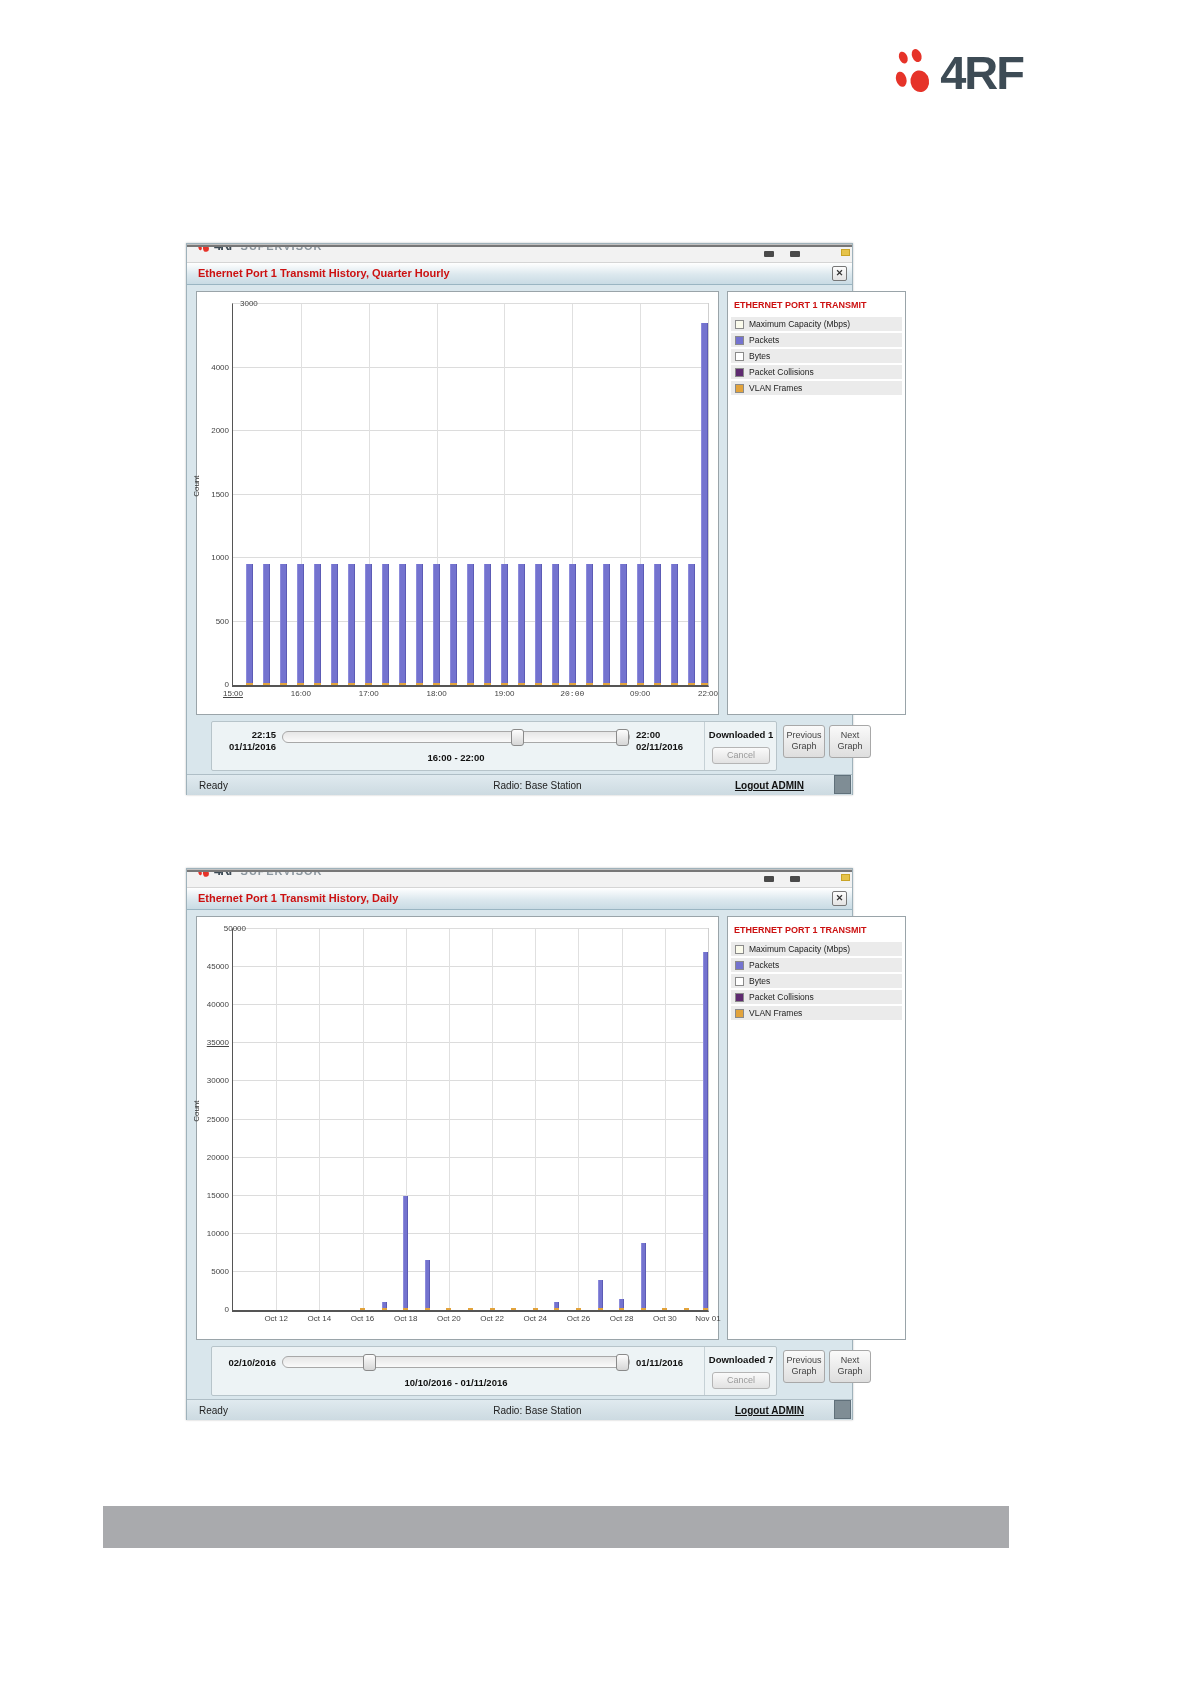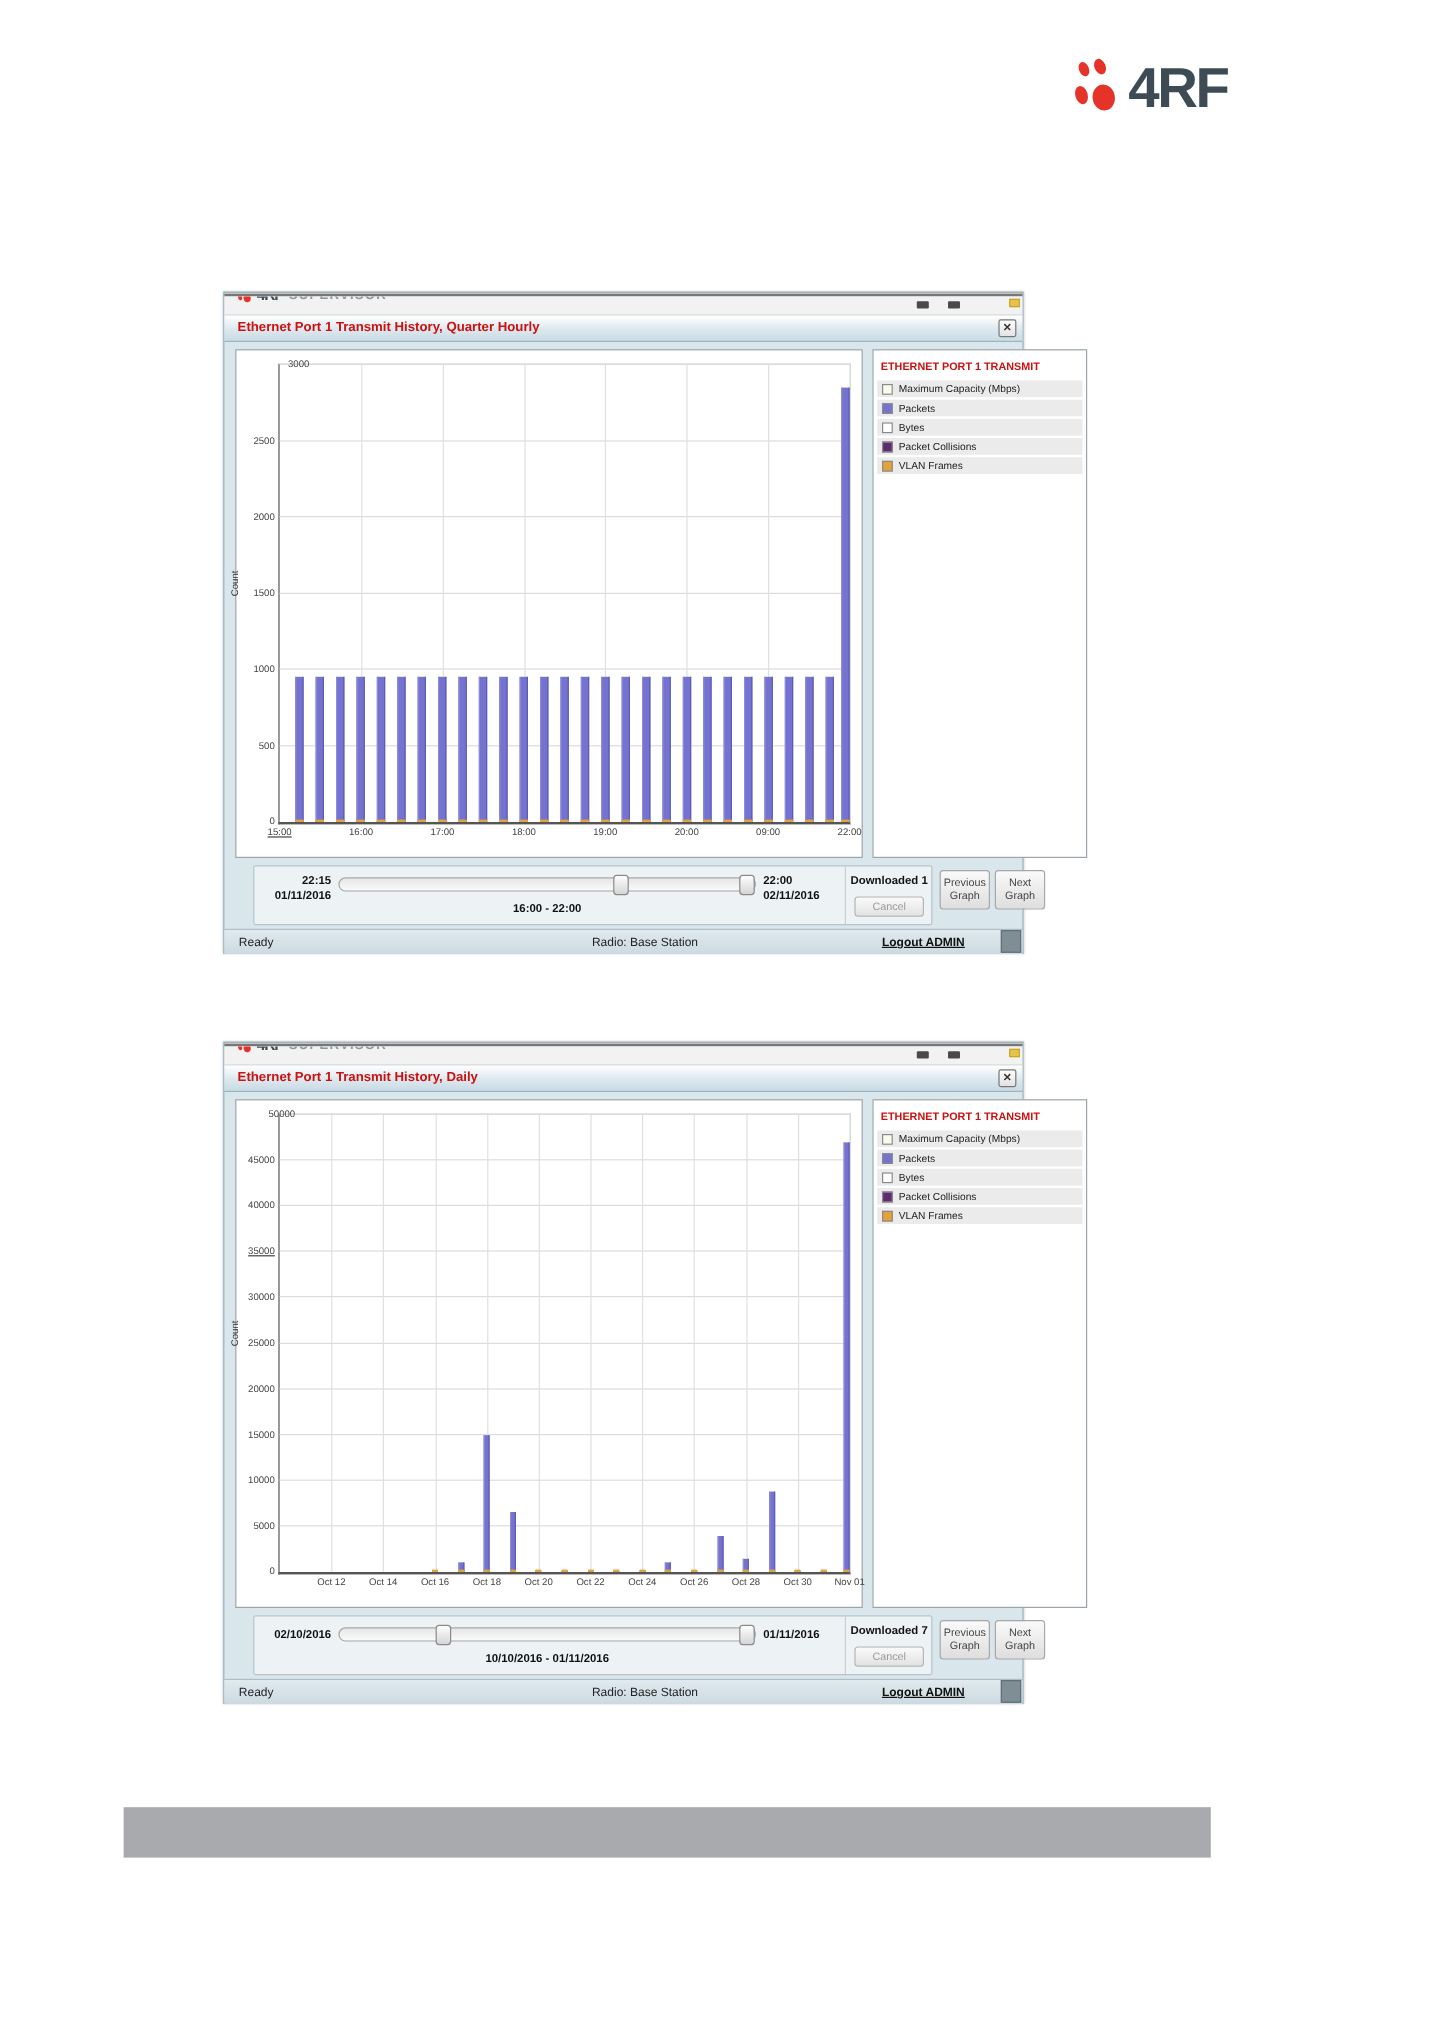--- a/index.html
+++ b/index.html
@@ -110,34 +110,34 @@
             <div class="ytick" style="bottom: calc(0% - 4px);">0</div>
             <div class="grid-h" style="bottom: 16.6667%;"></div>
             <div class="ytick" style="bottom: calc(16.6667% - 4px);">500</div>
             <div class="grid-h" style="bottom: 33.3333%;"></div>
             <div class="ytick" style="bottom: calc(33.3333% - 4px);">1000</div>
             <div class="grid-h" style="bottom: 50%;"></div>
             <div class="ytick" style="bottom: calc(50% - 4px);">1500</div>
             <div class="grid-h" style="bottom: 66.6667%;"></div>
             <div class="ytick" style="bottom: calc(66.6667% - 4px);">2000</div>
             <div class="grid-h" style="bottom: 83.3333%;"></div>
-            <div class="ytick" style="bottom: calc(83.3333% - 4px);">2500</div>
+            <div class="ytick" style="bottom: calc(83.3333% - 4px);">4000</div>
             <div class="grid-h" style="bottom: 100%;"></div>
             <div class="ytick" style="bottom: calc(100% - 4px); padding-left: 43px;">3000</div>
             <div class="xtick" style="left: calc(0% - 20px); text-decoration: underline;">15:00</div>
             <div class="grid-v" style="left: 14.29%;"></div>
             <div class="xtick" style="left: calc(14.29% - 20px);">16:00</div>
             <div class="grid-v" style="left: 28.57%;"></div>
             <div class="xtick" style="left: calc(28.57% - 20px);">17:00</div>
             <div class="grid-v" style="left: 42.86%;"></div>
             <div class="xtick" style="left: calc(42.86% - 20px);">18:00</div>
             <div class="grid-v" style="left: 57.14%;"></div>
             <div class="xtick" style="left: calc(57.14% - 20px);">19:00</div>
             <div class="grid-v" style="left: 71.43%;"></div>
-            <div class="xtick" style="left: calc(71.43% - 20px);">20:00</div>
+            <div class="xtick" style="left: calc(71.43% - 20px); font-family: Liberation Mono, monospace;">20:00</div>
             <div class="grid-v" style="left: 85.71%;"></div>
             <div class="xtick" style="left: calc(85.71% - 20px);">09:00</div>
             <div class="xtick" style="left: calc(100% - 20px);">22:00</div>
             <div class="bar" style="left: calc(3.57% - 3.5px); width: 7px; height: 31.6667%; background: rgb(116, 115, 207);"></div>
             <div class="vlan-tick" style="left: calc(3.57% - 3.5px); width: 7px;"></div>
             <div class="bar" style="left: calc(7.14% - 3.5px); width: 7px; height: 31.6667%; background: rgb(116, 115, 207);"></div>
             <div class="vlan-tick" style="left: calc(7.14% - 3.5px); width: 7px;"></div>
             <div class="bar" style="left: calc(10.71% - 3.5px); width: 7px; height: 31.6667%; background: rgb(116, 115, 207);"></div>
             <div class="vlan-tick" style="left: calc(10.71% - 3.5px); width: 7px;"></div>
             <div class="bar" style="left: calc(14.29% - 3.5px); width: 7px; height: 31.6667%; background: rgb(116, 115, 207);"></div>

